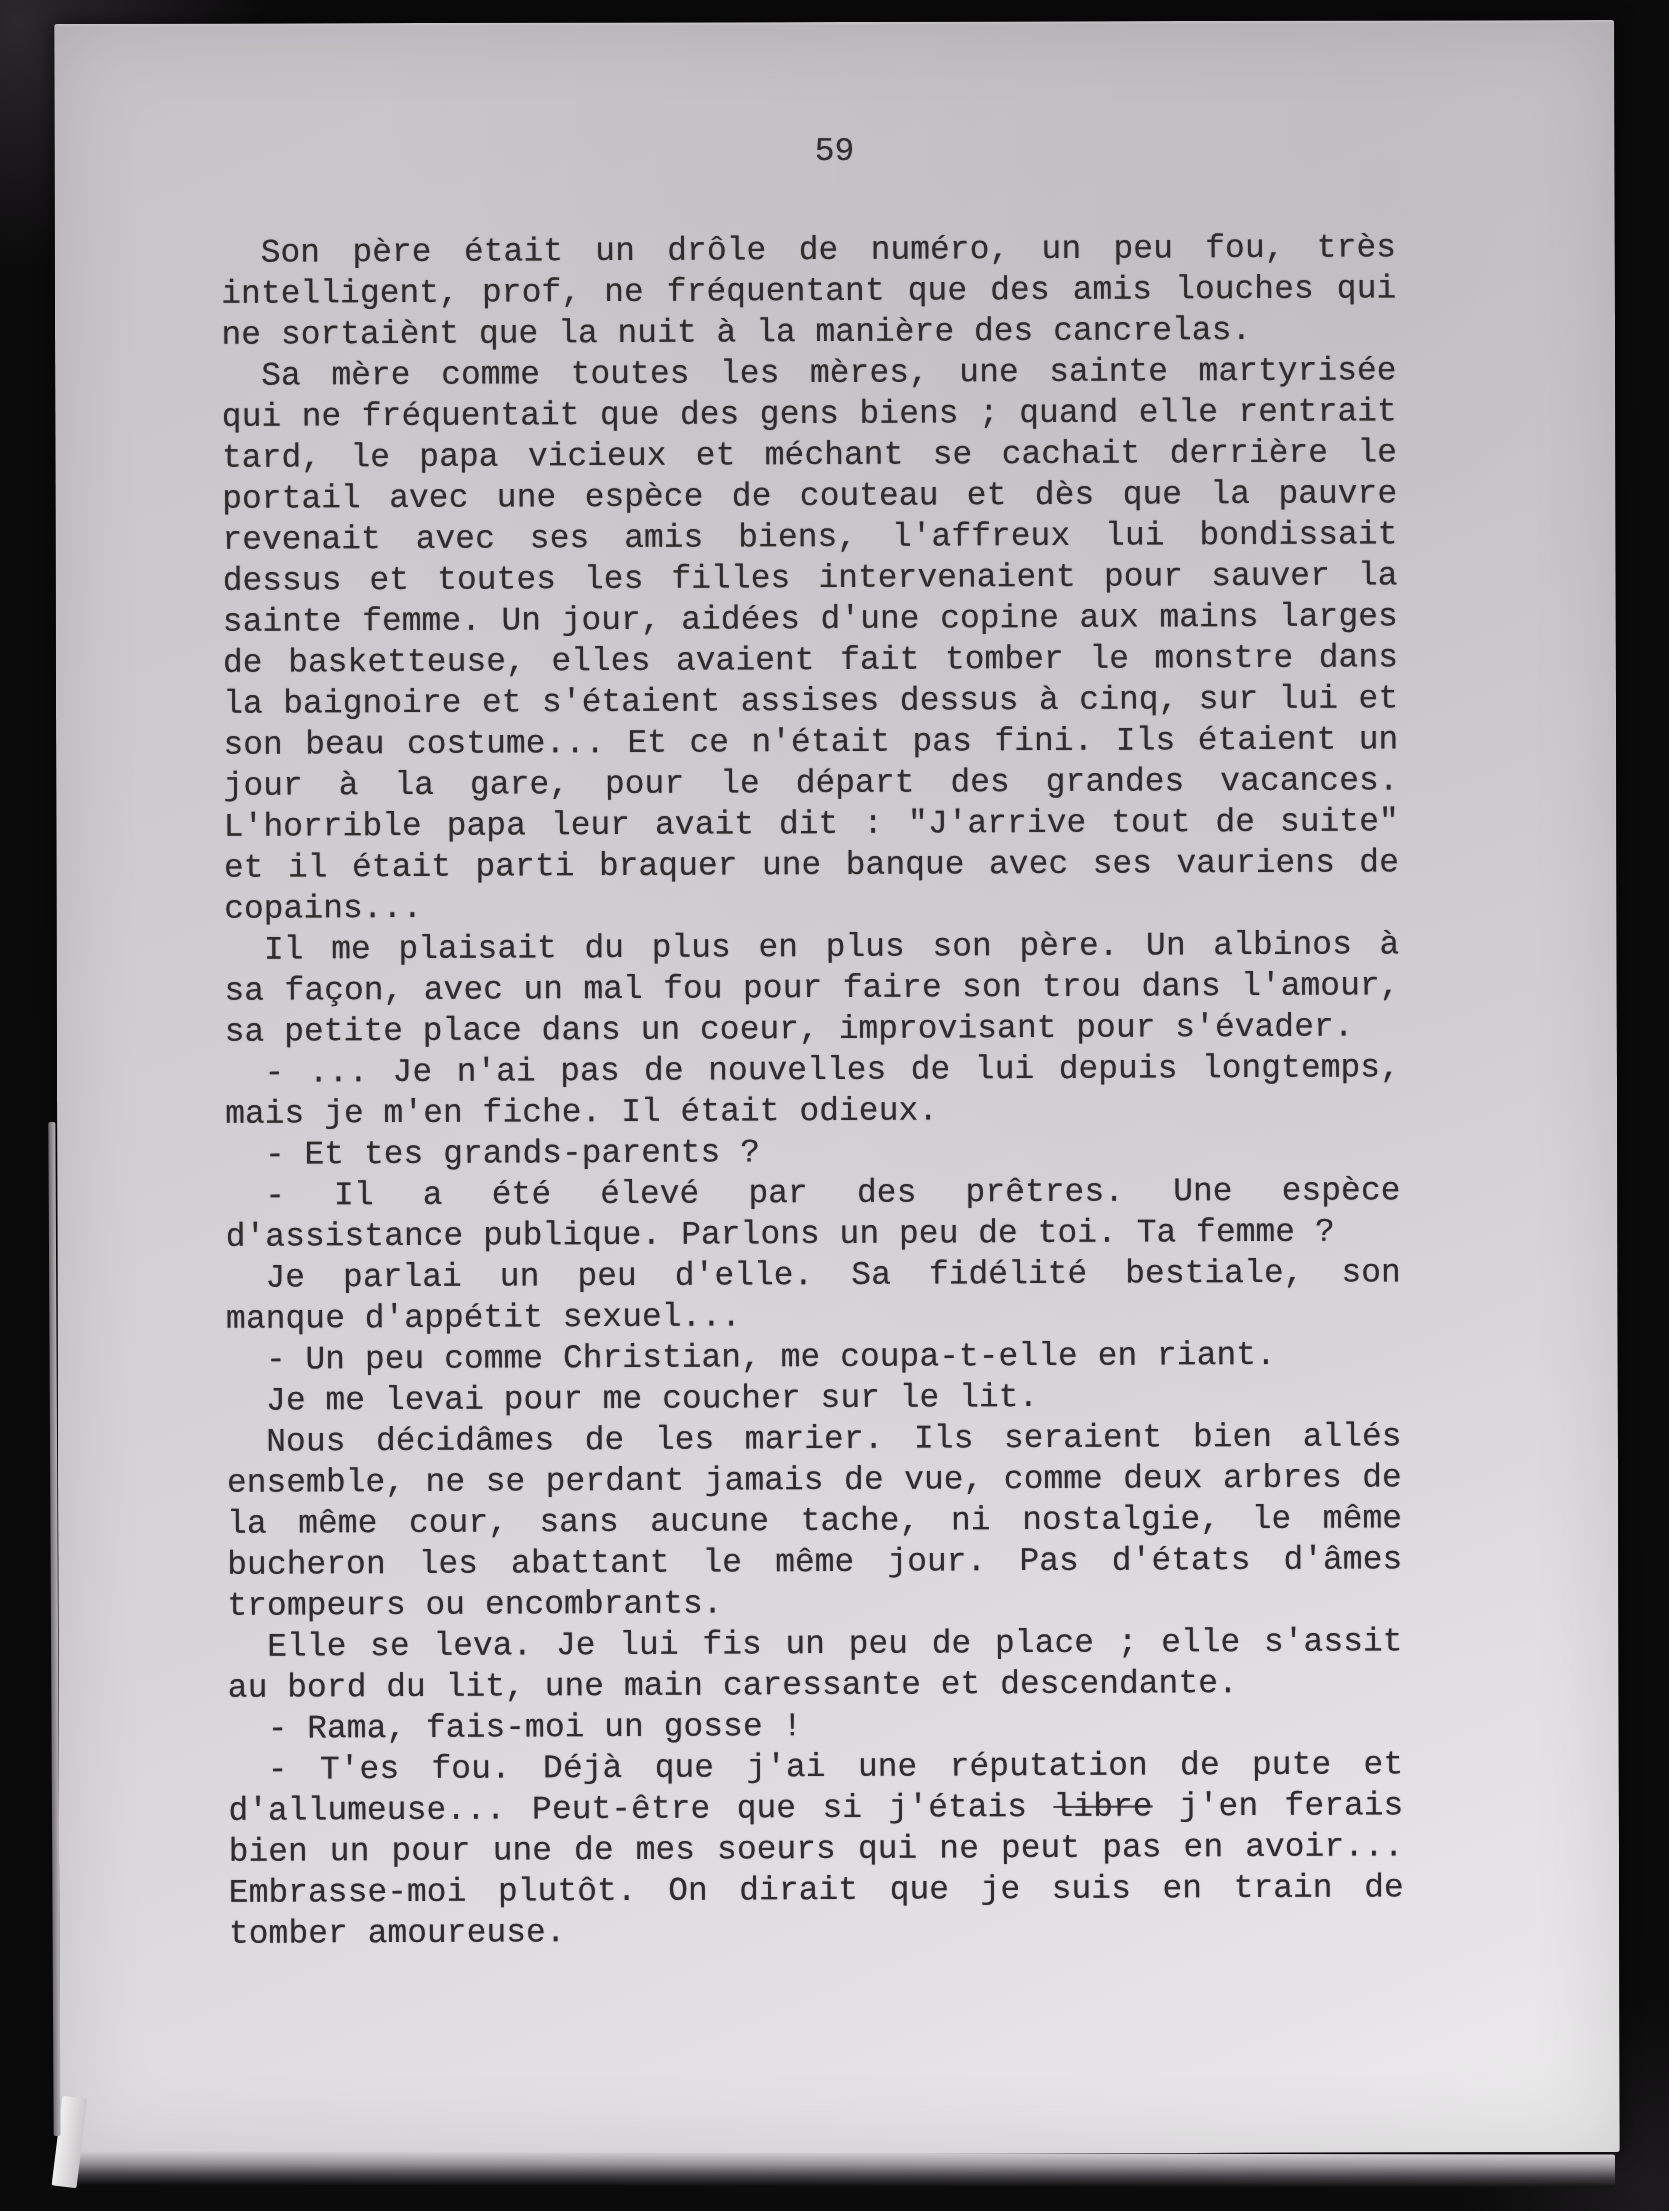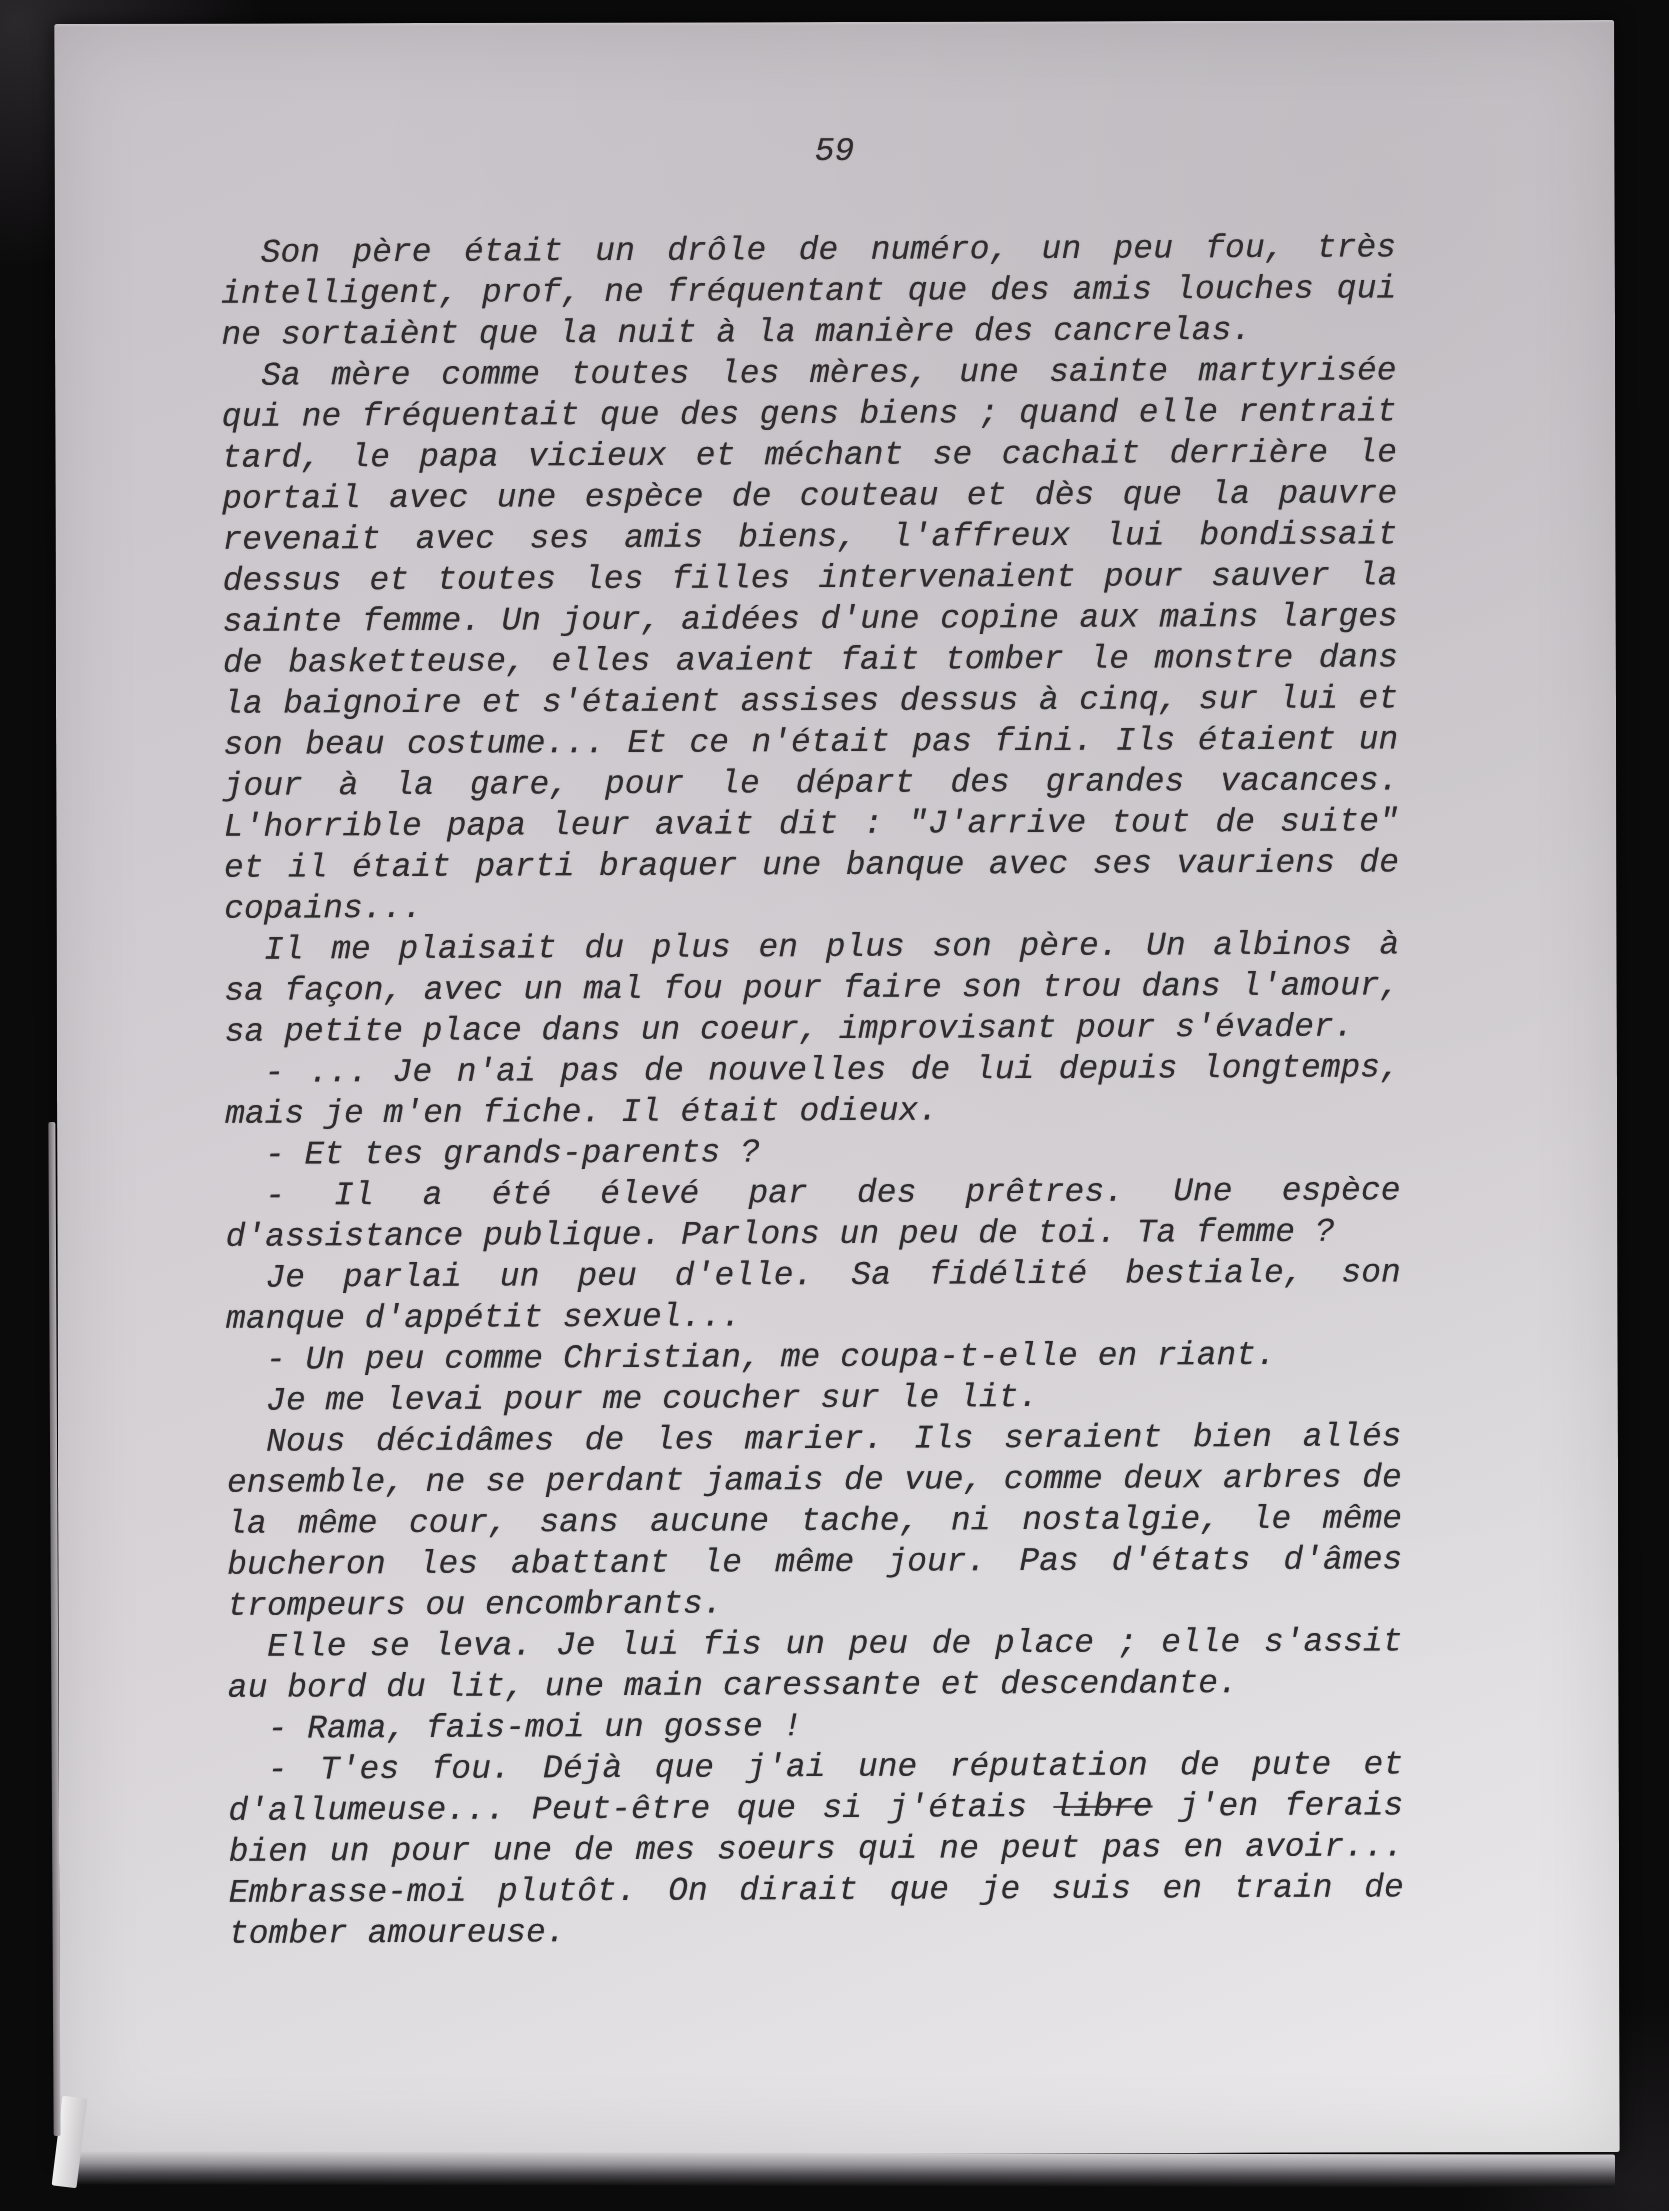--- a/index.html
+++ b/index.html
@@ -8,21 +8,20 @@
     background:#0c0b0c;
     overflow:hidden;position:relative;
     font-family:"Liberation Mono","DejaVu Sans Mono",monospace;
   }
   .photo{
     position:absolute;inset:0;
     background:
       radial-gradient(circle at 1% 1%, rgba(95,88,95,.38), transparent 9%),
       radial-gradient(circle at 99% 99%, rgba(80,76,80,.25), transparent 7%),
       #0c0b0c;
-    font-style: italic;
   }
   .paper{
     position:absolute;left:57px;top:21.5px;width:1560px;height:2132px;
     transform:rotate(-0.15deg);
     background:
       radial-gradient(ellipse at 85% 8%, rgba(0,0,0,0.06), transparent 55%),
       linear-gradient(158deg,#c7c2c7 0%,#cfcacf 30%,#d8d4d8 60%,#e5e3e5 88%,#ecebec 100%);
     box-shadow:
       inset 0 0 88px rgba(0,0,0,0.12),
       inset 0 2px 2px rgba(255,255,255,0.25),

